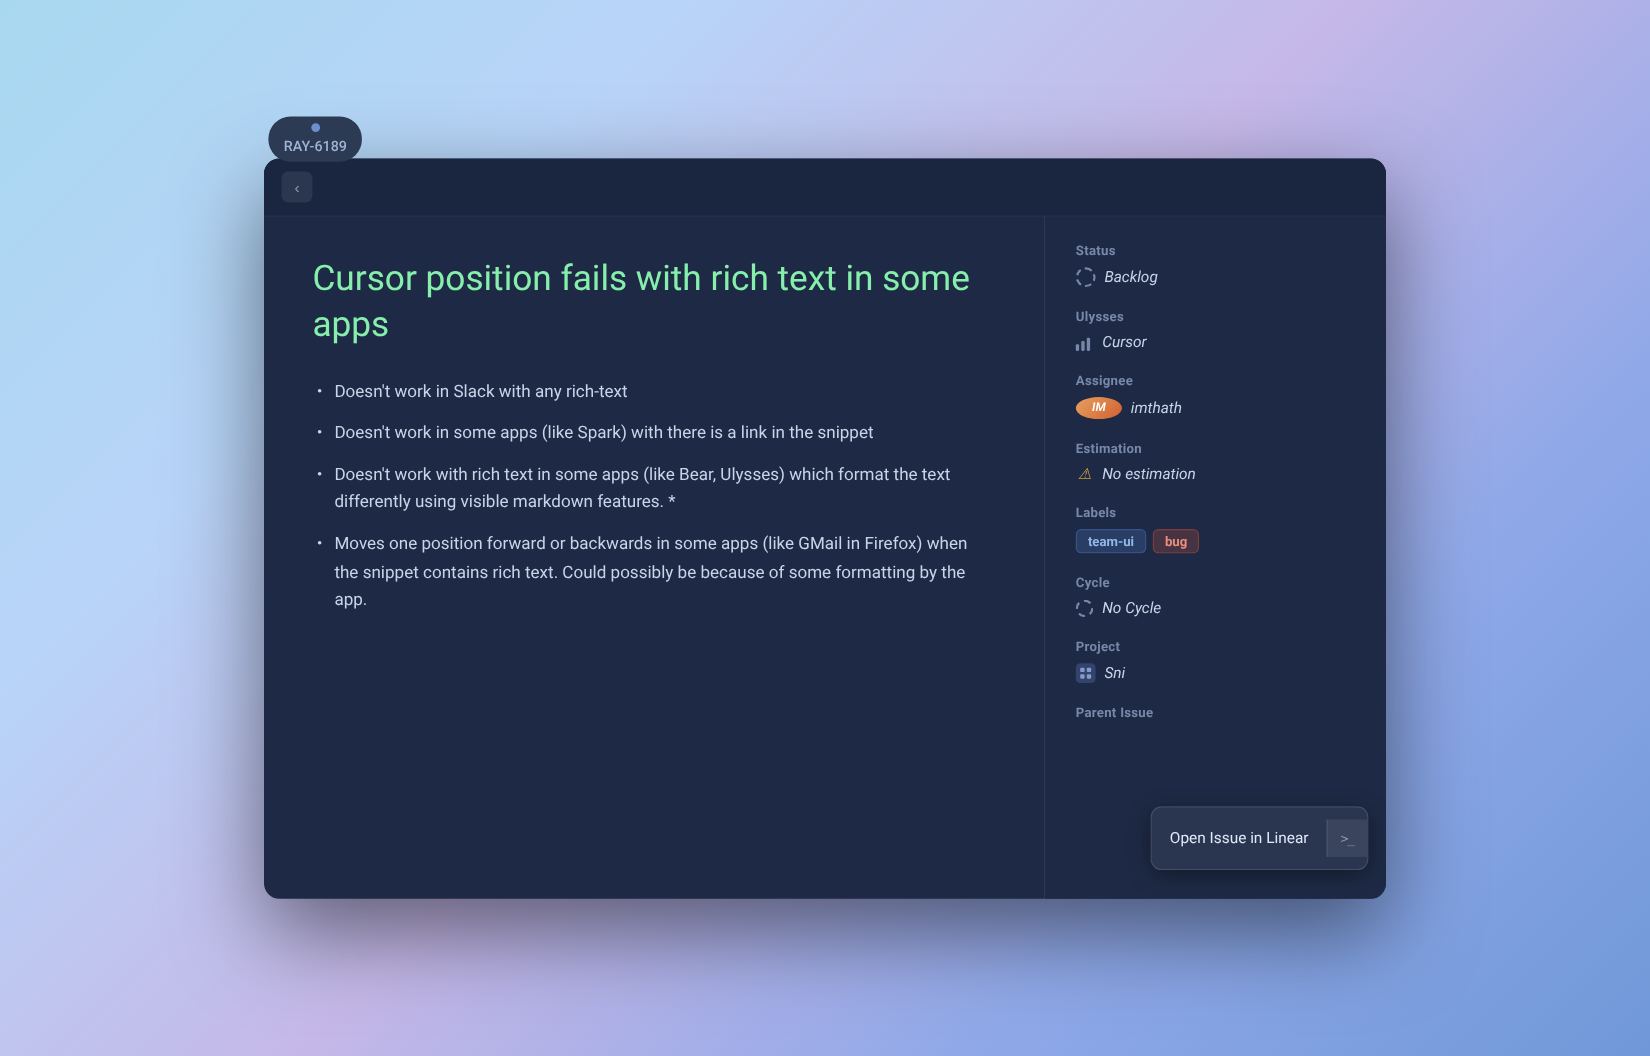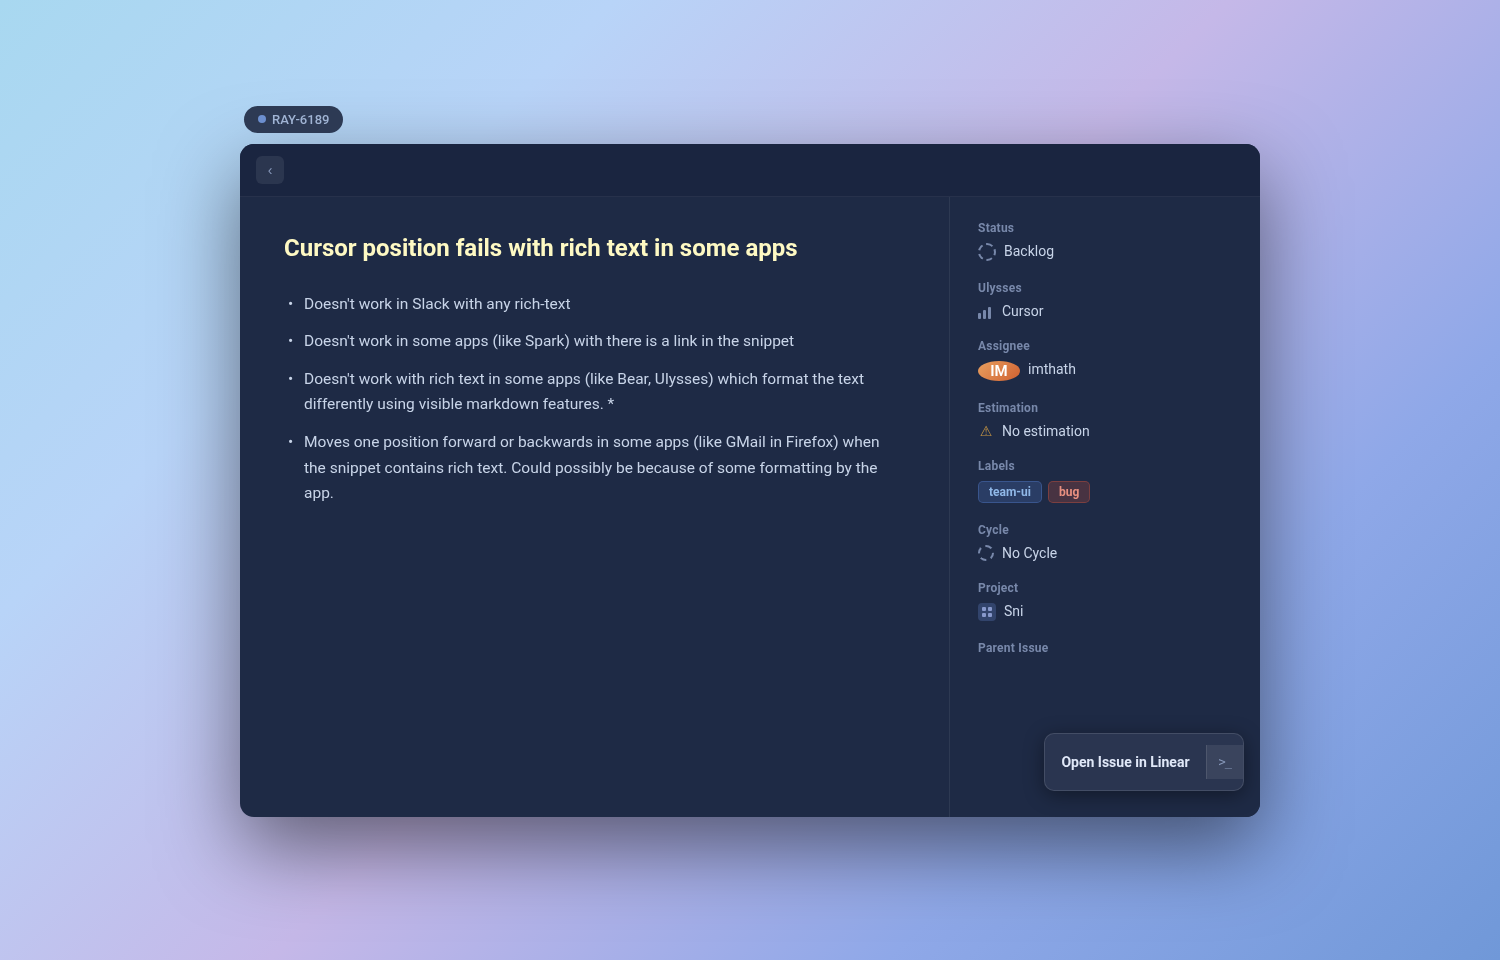--- a/index.html
+++ b/index.html
@@ -27,20 +27,21 @@
       background: #2d3a54;
       color: #a0b4d4;
       font-size: 13px;
       font-weight: 500;
       padding: 6px 14px;
       border-radius: 20px;
       display: flex;
       align-items: center;
       gap: 6px;
       z-index: 10;
+      flex-direction: column;
     }
 
     .issue-badge-dot {
       width: 8px;
       height: 8px;
       border-radius: 50%;
       background: #6c8fcf;
     }
 
     .window {
@@ -77,23 +78,23 @@
       min-height: 620px;
     }
 
     .main-panel {
       flex: 1;
       padding: 36px 44px 40px 44px;
       border-right: 1px solid rgba(255,255,255,0.07);
     }
 
     .issue-title {
-      color: #fef9c3;
-      font-size: 24px;
-      font-weight: 700;
+      color: #86efac;
+      font-size: 32px;
+      font-weight: 400;
       line-height: 1.3;
       margin-bottom: 28px;
     }
 
     .issue-body {
       list-style: none;
       padding: 0;
     }
 
     .issue-body li {
@@ -126,23 +127,25 @@
     .sidebar-label {
       color: #7888aa;
       font-size: 12px;
       font-weight: 700;
       margin-bottom: 8px;
       letter-spacing: 0.02em;
     }
 
     .sidebar-value {
       display: flex;
+      align-items: center;
       gap: 8px;
       color: #c8d4e8;
       font-size: 14px;
+      font-style: italic;
     }
 
     .status-icon {
       width: 18px;
       height: 18px;
       border-radius: 50%;
       border: 2px dashed #7888aa;
       display: inline-block;
       flex-shrink: 0;
     }
@@ -163,21 +166,21 @@
     }
 
     .assignee-avatar {
       width: 42px;
       height: 20px;
       border-radius: 50%;
       background: linear-gradient(135deg, #e8a060, #d06030);
       display: inline-flex;
       align-items: center;
       justify-content: center;
-      font-size: 15px;
+      font-size: 11px;
       color: white;
       font-weight: 600;
       flex-shrink: 0;
       overflow: hidden;
     }
 
     .estimation-icon {
       width: 16px;
       height: 16px;
       display: flex;
@@ -257,21 +260,21 @@
       align-items: center;
       gap: 0;
       overflow: hidden;
       box-shadow: 0 4px 20px rgba(0,0,0,0.4);
       cursor: pointer;
     }
 
     .open-issue-label {
       color: #e0e8f8;
       font-size: 14px;
-      font-weight: 700;
+      font-weight: 400;
       padding: 20px 16px;
     }
 
     .open-issue-arrow {
       background: rgba(255,255,255,0.08);
       color: #8899bb;
       font-size: 12px;
       padding: 10px 12px;
       font-family: monospace;
       border-left: 1px solid rgba(255,255,255,0.1);

